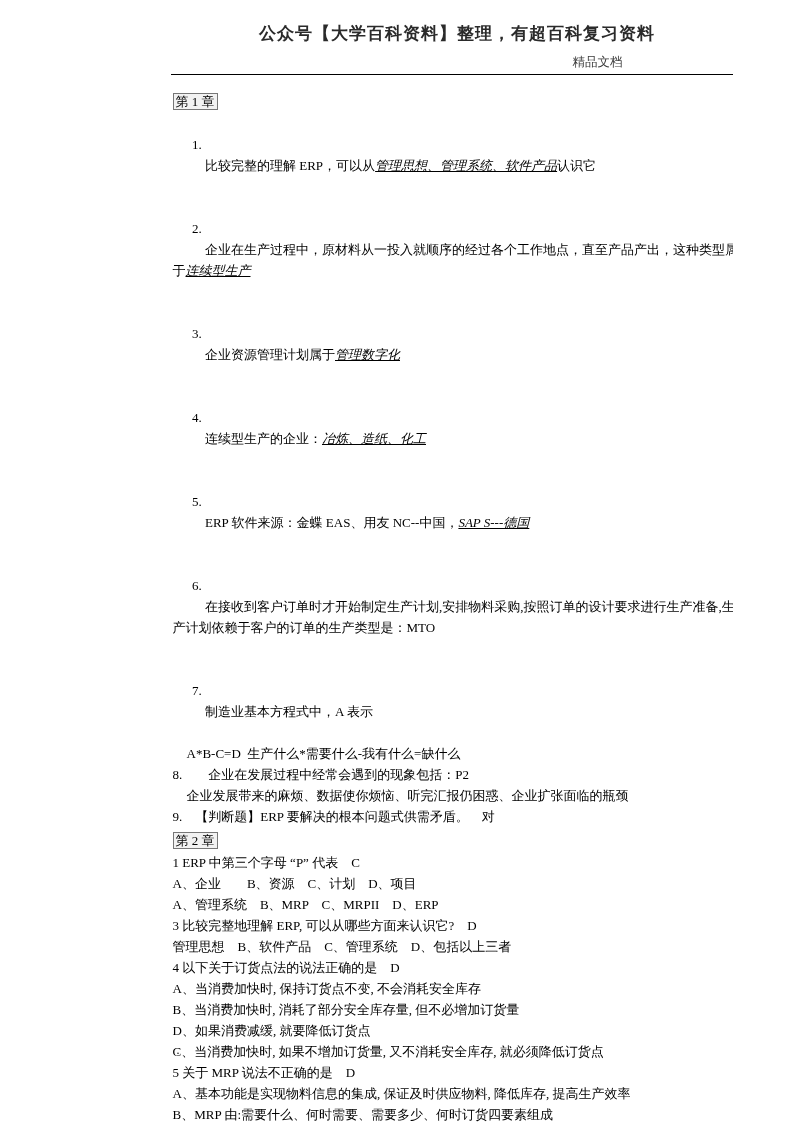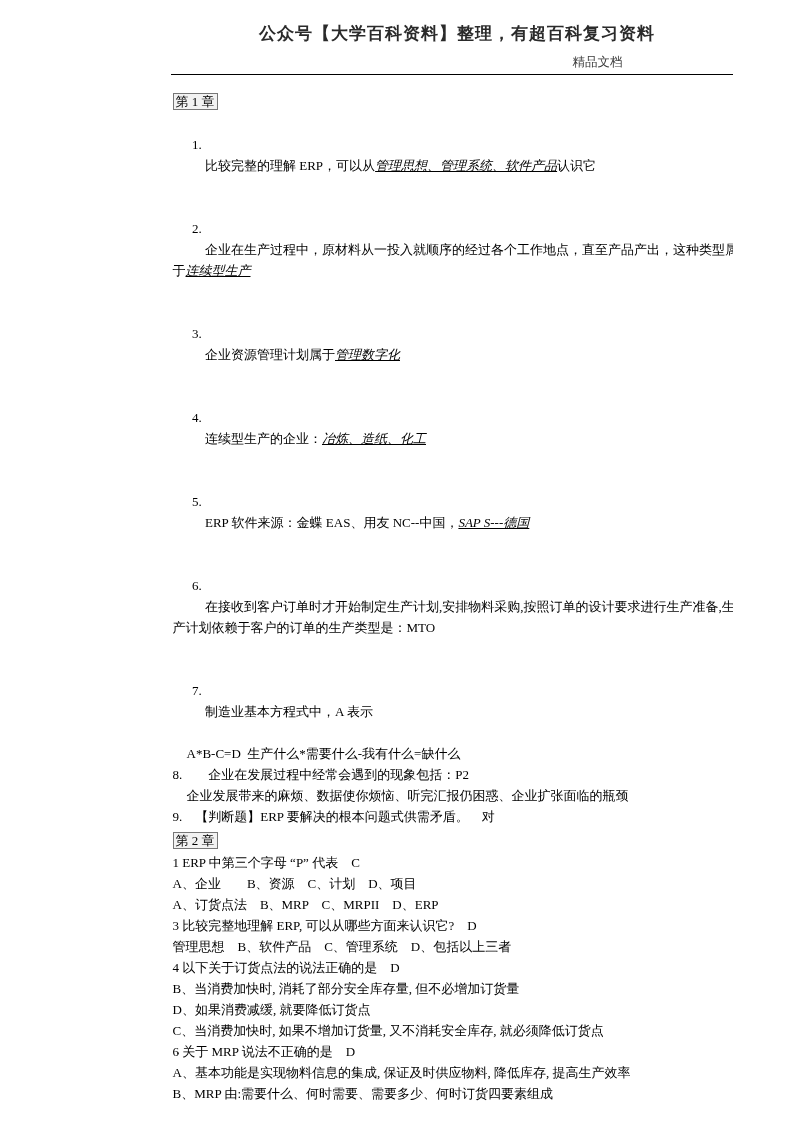--- a/index.html
+++ b/index.html
@@ -142,28 +142,29 @@
     <div class="line">8.　　企业在发展过程中经常会遇到的现象包括：P2</div>
     <div class="line indent1">企业发展带来的麻烦、数据使你烦恼、听完汇报仍困惑、企业扩张面临的瓶颈</div>
     <div class="line">9.　【判断题】ERP 要解决的根本问题式供需矛盾。　对</div>
 
     <div class="chapter">
       <span class="box">第 2 章</span>
     </div>
 
     <div class="line">1 ERP 中第三个字母 “P” 代表　C</div>
     <div class="line">A、企业　　B、资源　C、计划　D、项目</div>
-    <div class="line">A、订货点法　B、MRP　C、MRPII　D、ERP</div>
+    <div class="line">A、管理系统　B、MRP　C、MRPII　D、ERP</div>
     <div class="line">3 比较完整地理解 ERP, 可以从哪些方面来认识它?　D</div>
     <div class="line">管理思想　B、软件产品　C、管理系统　D、包括以上三者</div>
     <div class="line">4 以下关于订货点法的说法正确的是　D</div>
+    <div class="line">A、当消费加快时, 保持订货点不变, 不会消耗安全库存</div>
     <div class="line">B、当消费加快时, 消耗了部分安全库存量, 但不必增加订货量</div>
     <div class="line">D、如果消费减缓, 就要降低订货点</div>
     <div class="line">C、当消费加快时, 如果不增加订货量, 又不消耗安全库存, 就必须降低订货点</div>
-    <div class="line">6 关于 MRP 说法不正确的是　D</div>
+    <div class="line">5 关于 MRP 说法不正确的是　D</div>
     <div class="line">A、基本功能是实现物料信息的集成, 保证及时供应物料, 降低库存, 提高生产效率</div>
     <div class="line">B、MRP 由:需要什么、何时需要、需要多少、何时订货四要素组成</div>
 
   </div>
 
   <div class="footer-dot">.</div>
 
 </div>
 
 </body></html>

